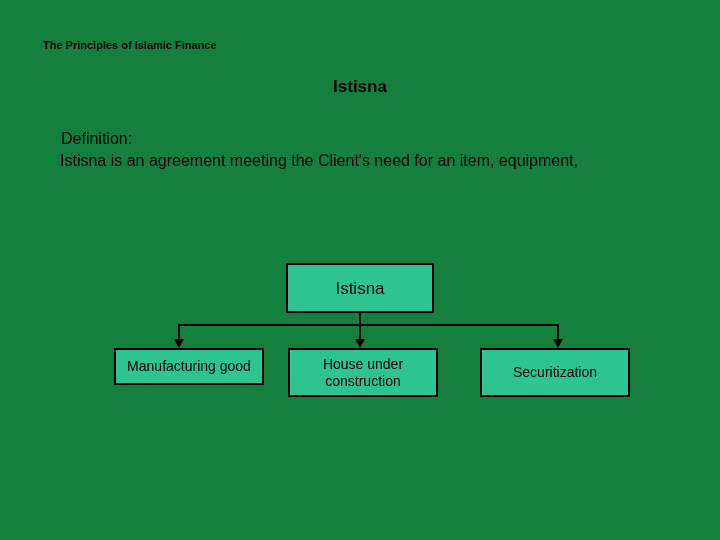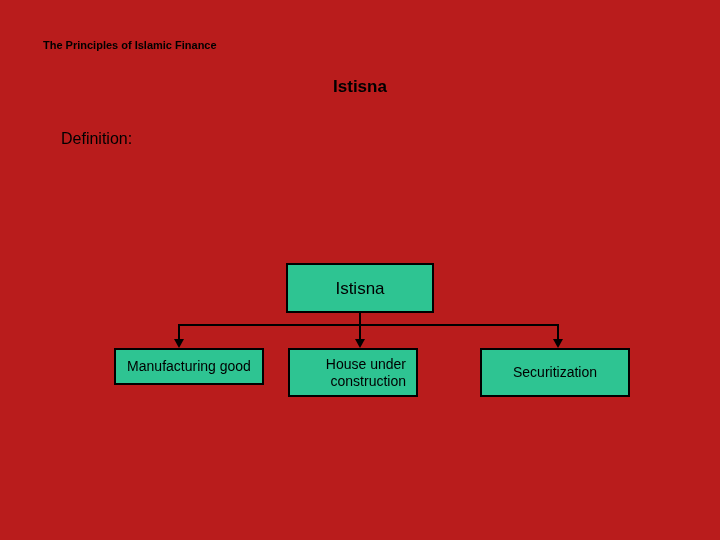--- a/index.html
+++ b/index.html
@@ -1,20 +1,20 @@
 <!DOCTYPE html>
 <html style="--box-fill: #2ec492;"><head>
 <meta charset="utf-8">
 <style>
   html, body { margin: 0; padding: 0; background: #888; }
   .slide {
     position: relative;
     width: 720px;
     height: 540px;
-    background: #b91c1c;
+    background: #15803d;
     font-family: "Liberation Sans", sans-serif;
     color: #000;
     overflow: hidden;
     margin: 0 auto;
   }
   .header {
     position: absolute;
     left: 43px;
     top: 38px;
     font-size: 11px;
@@ -62,34 +62,35 @@
     text-align: center;
     font-size: 14px;
     line-height: 17px;
   }
   .node-root {
     left: 286px; top: 263px;
     width: 148px; height: 50px;
     font-size: 17px;
   }
   .node-child-0 { left: 114px; top: 348px; width: 150px; height: 37px; }
-  .node-child-1 { left: 288px; top: 348px; width: 130px; height: 49px; padding: 0 10px; text-align: right; }
+  .node-child-1 { left: 288px; top: 348px; width: 150px; height: 49px; padding: 0 10px; }
   .node-child-2 { left: 480px; top: 348px; width: 150px; height: 49px; align-items: center; }
 </style>
 </head>
 <body>
 
 <div class="slide">
 
   <div class="header">The Principles of Islamic Finance</div>
 
   <div class="title">Istisna</div>
 
   <div class="definition">
     <div class="def-line">Definition:</div>
+    <div class="def-line">Istisna is an agreement meeting the Client's need for an item, equipment,</div>
   </div>
 
   <svg class="connectors" viewBox="0 0 720 540" xmlns="http://www.w3.org/2000/svg">
     <path d="M360 313 L360 326" stroke="#000" stroke-width="2" fill="none"></path>
     <path d="M178 325 L559 325" stroke="#000" stroke-width="2" fill="none"></path>
     <path d="M179 325 L179 341" stroke="#000" stroke-width="2" fill="none"></path>
     <path d="M360 325 L360 341" stroke="#000" stroke-width="2" fill="none"></path>
     <path d="M558 325 L558 341" stroke="#000" stroke-width="2" fill="none"></path>
     <polygon points="174,339 184,339 179,348" fill="#000"></polygon>
     <polygon points="355,339 365,339 360,348" fill="#000"></polygon>

